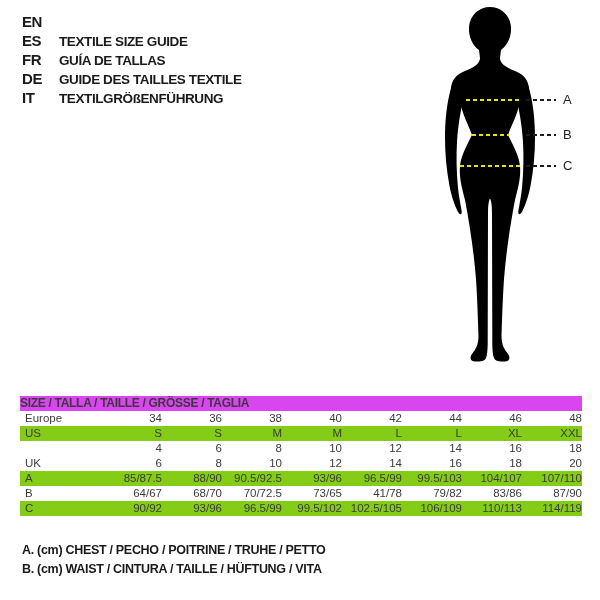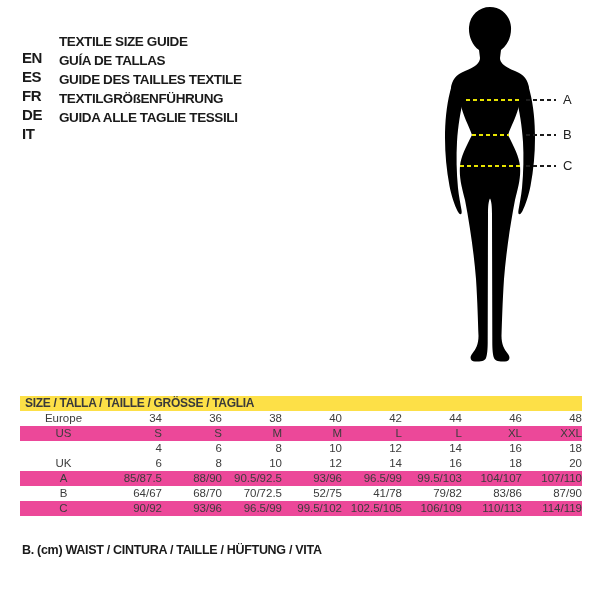--- a/index.html
+++ b/index.html
@@ -5,21 +5,21 @@
   * { margin:0; padding:0; box-sizing:border-box; }
   html,body { background:#fff; }
   .page {
     position:relative; width:600px; height:600px; background:#fff;
     font-family:"Liberation Sans", sans-serif; color:#1a1a1a; overflow:hidden;
   }
 
   
   .lang-list { position:absolute; left:22px; top:12px; }
   .lang-row { display:flex; height:19px; line-height:19px; }
-  .lang-code { width:37px; font-weight:bold; font-size:15px; letter-spacing:-0.4px;margin-top:36px; }
+  .lang-code { width:37px; font-weight:bold; font-size:15px; letter-spacing:-0.4px; }
   .lang-title { font-weight:bold; font-size:13.5px; letter-spacing:-0.4px; white-space:nowrap;margin-top:20px; }
 
   
   .figure { position:absolute; left:408px; top:4px; width:164px; height:362px; }
   .figure svg { display:block; }
 
   
   .marker-seg { position:absolute; height:2px; }
   .seg-yellow { background:repeating-linear-gradient(90deg,#e8e400 0 4px, transparent 4px 7px); z-index:3; }
   .seg-black  { background:repeating-linear-gradient(90deg,#1c1c1c 0 4px, transparent 4px 7px); z-index:3; }
@@ -33,26 +33,26 @@
   .m-c .seg-yellow { left:460px; top:165px; width:62px; }
   .m-c .seg-black  { left:526px; top:165px; width:30px; }
   .m-c .marker-label { left:563px; top:159px; }
 
   
   .woman-title { position:absolute; left:22px; top:368px; font-weight:bold; font-size:13px; letter-spacing:-0.3px; }
 
   
   .size-table { position:absolute; left:20px; top:396px; width:562px; }
   .table-header {
-    height:15px; line-height:15px; background:#fde047; color:#3a3a3a;
-    font-weight:bold; font-size:12px; padding-left:5px; letter-spacing:-0.3px;
+    height:15px; line-height:15px; background:#d946ef; color:#3a3a3a;
+    font-weight:bold; font-size:12px; letter-spacing:-0.3px;
   }
   .t-row { display:flex; height:15px; line-height:15px; font-size:11.5px; color:#3c3c3c; }
-  .t-row.shaded { background:#ec4899; }
-  .row-label { width:82px; padding-left:5px; text-align:center; white-space:nowrap; }
+  .t-row.shaded { background:#84cc16; }
+  .row-label { width:82px; padding-left:5px; text-align:left; white-space:nowrap; }
   .cell { flex:1 1 0; text-align:right; white-space:nowrap; }
 
   
   .legend { position:absolute; left:22px; top:541px; }
   .legend-line { font-weight:bold; font-size:12.5px; line-height:18.5px; letter-spacing:-0.3px; white-space:nowrap; }
 </style>
 </head>
 <body>
 
 <div class="page">
@@ -73,21 +73,20 @@
       <span class="lang-title">GUIDE DES TAILLES TEXTILE</span>
     </div>
 
     <div class="lang-row">
       <span class="lang-code">DE</span>
       <span class="lang-title">TEXTILGRÖßENFÜHRUNG</span>
     </div>
 
     <div class="lang-row">
       <span class="lang-code">IT</span>
-      <span class="lang-title">GUIDA ALLE TAGLIE TESSILI</span>
     </div>
   </div>
 
   <div class="figure">
     <svg width="164" height="362" viewBox="0 0 164 362" aria-hidden="true">
 
       <path fill="#000" d="
         M 82 3
         C 93 3, 102 11, 103 23
         C 103.5 32, 100 41, 93 46
@@ -234,21 +233,21 @@
           <span class="cell">99.5/103</span>
           <span class="cell">104/107</span>
           <span class="cell">107/110</span>
         </div>
 
     <div class="t-row">
       <span class="row-label">B</span>
     <span class="cell">64/67</span>
           <span class="cell">68/70</span>
           <span class="cell">70/72.5</span>
-          <span class="cell">52/75</span>
+          <span class="cell">73/65</span>
           <span class="cell">41/78</span>
           <span class="cell">79/82</span>
           <span class="cell">83/86</span>
           <span class="cell">87/90</span>
         </div>
 
     <div class="t-row shaded">
       <span class="row-label">C</span>
     <span class="cell">90/92</span>
           <span class="cell">93/96</span>
@@ -256,18 +255,19 @@
           <span class="cell">99.5/102</span>
           <span class="cell">102.5/105</span>
           <span class="cell">106/109</span>
           <span class="cell">110/113</span>
           <span class="cell">114/119</span>
         </div>
   </div>
   </div>
 
   <div class="legend">
+    <div class="legend-line">A. (cm) CHEST / PECHO / POITRINE / TRUHE / PETTO</div>
 
     <div class="legend-line">B. (cm) WAIST / CINTURA / TAILLE / HÜFTUNG / VITA</div>
 
   </div>
 
 </div>
 
 </body></html>

